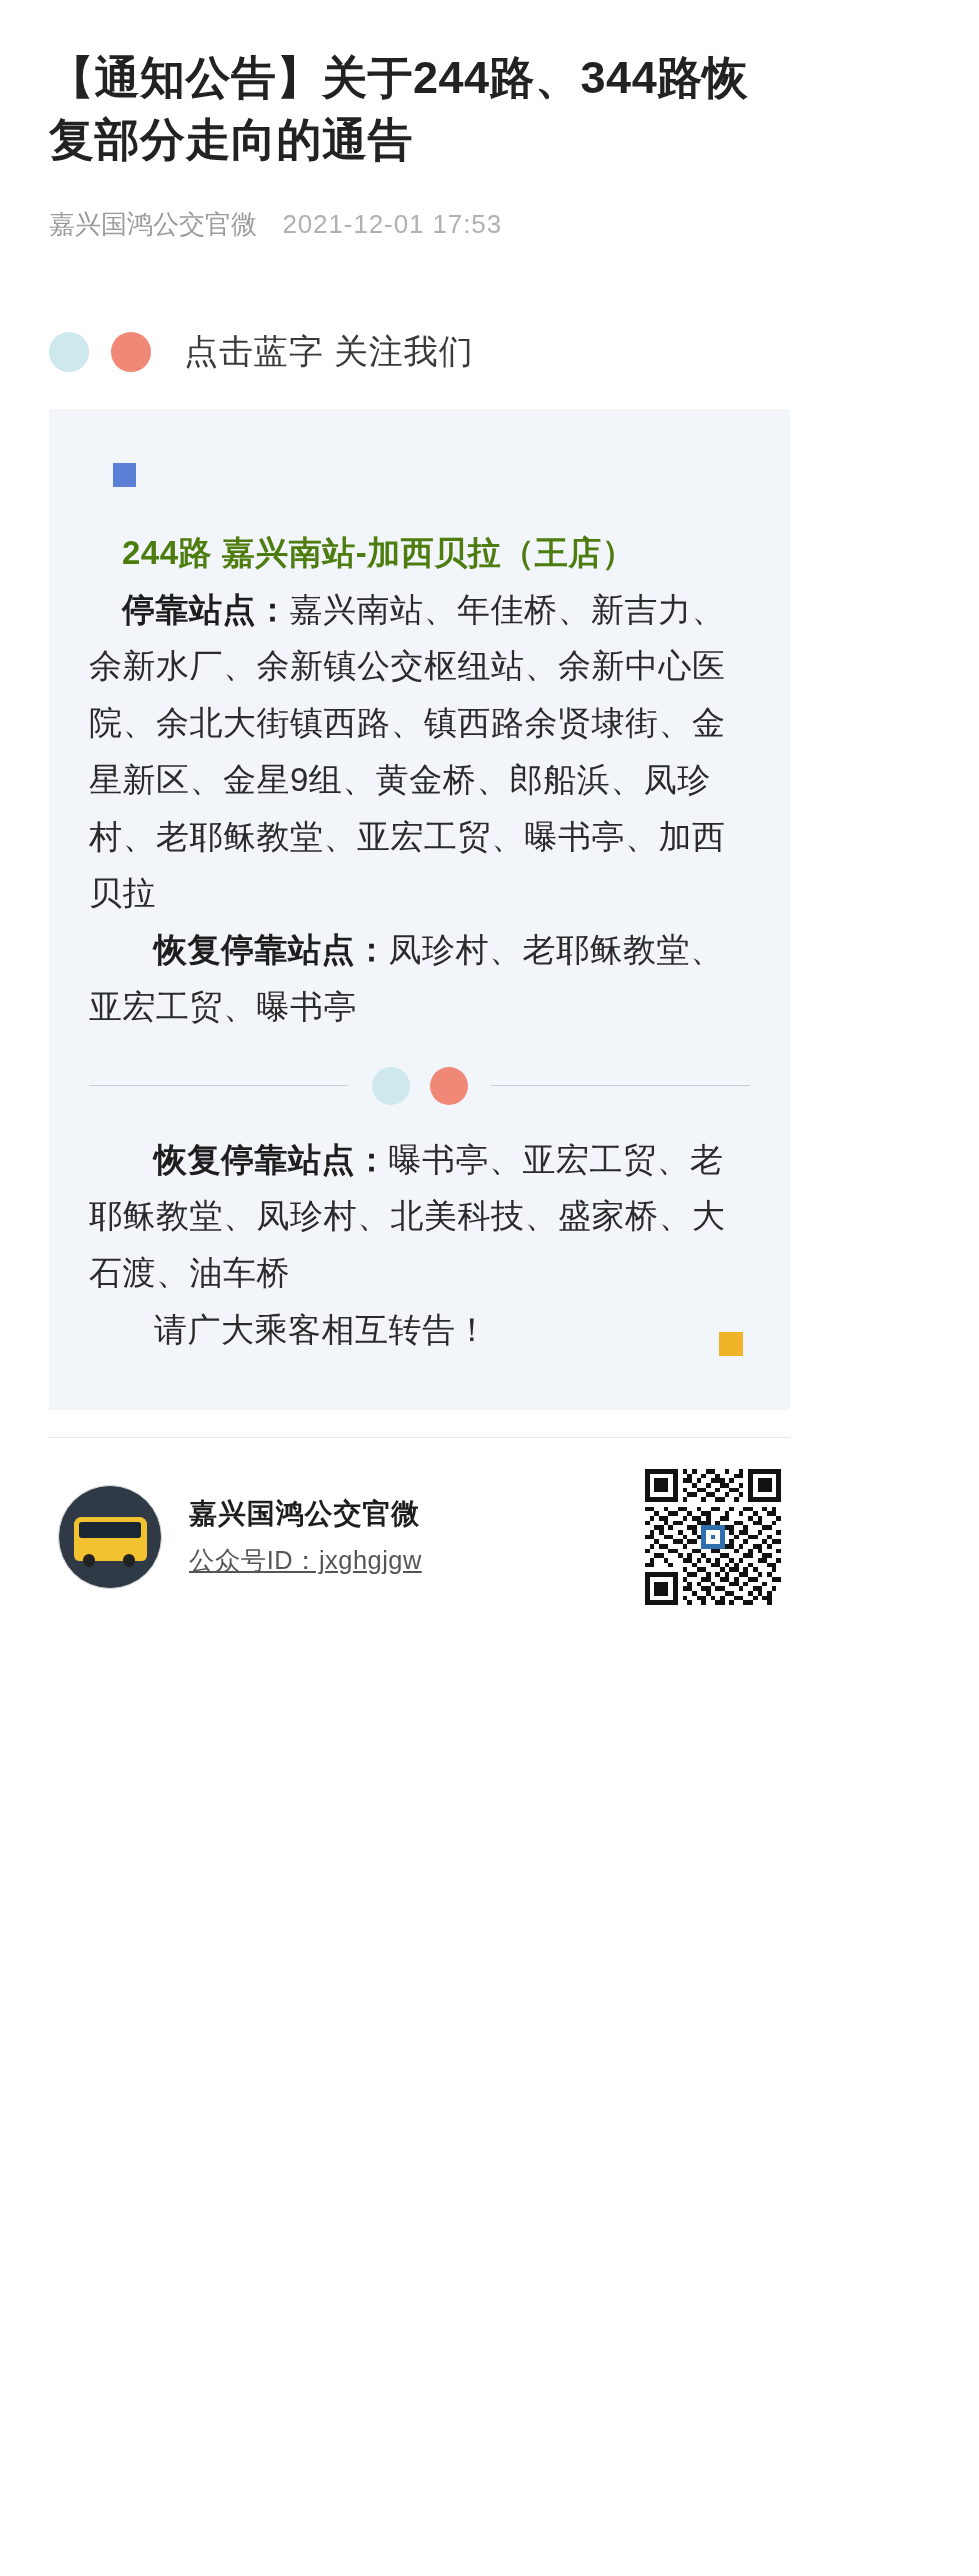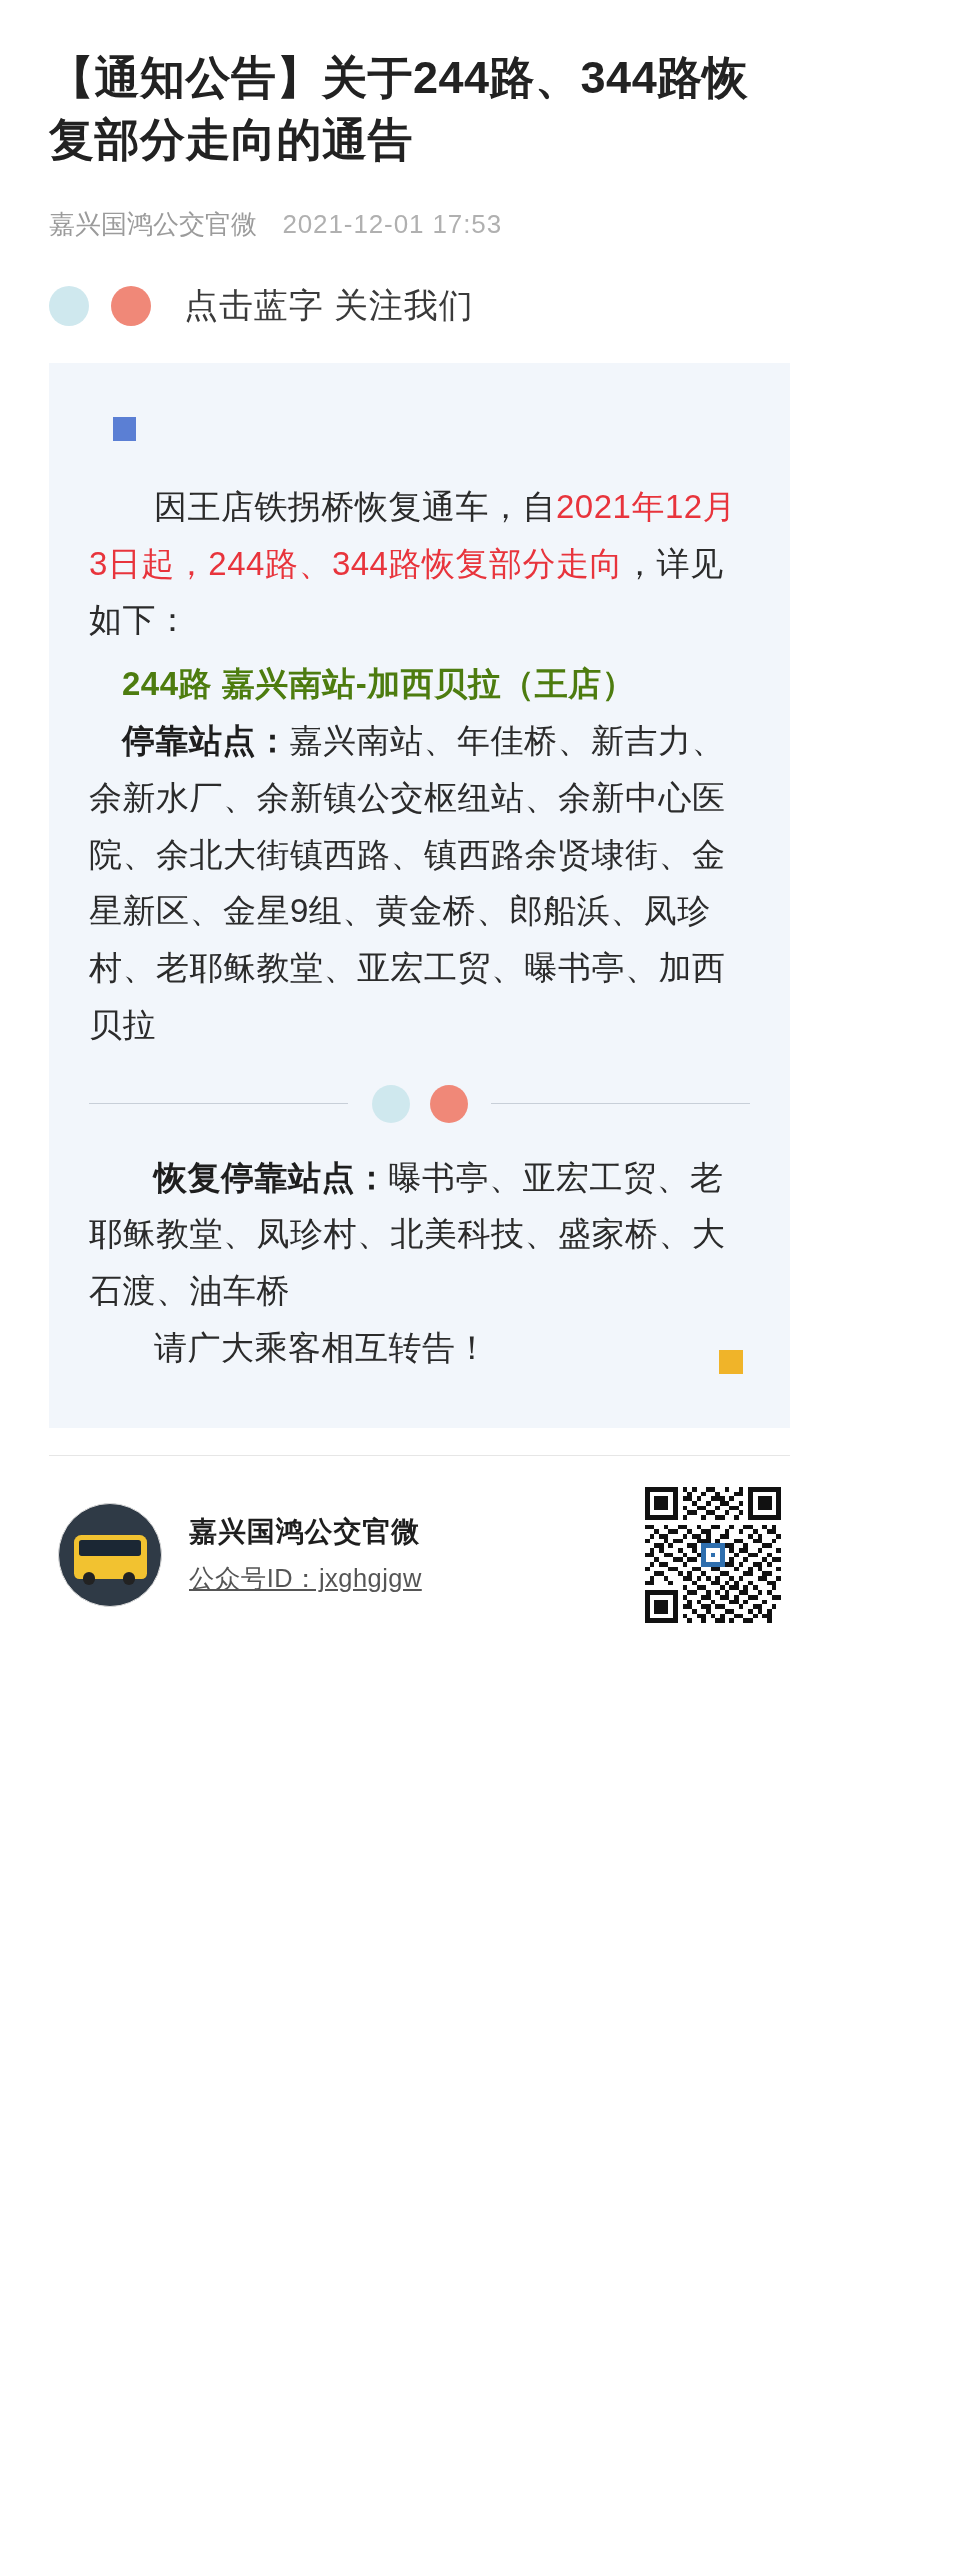--- a/index.html
+++ b/index.html
@@ -36,21 +36,21 @@
     display: flex;
     align-items: center;
     gap: 25.4px;
     font-size: 26px;
     color: #9b9b9b;
   }
   .meta-account { color: #9b9b9b; }
   .meta-date { color: #b0b0b0; letter-spacing: 0.9px; }
 
   .follow-row {
-    margin-top: 41px;
+    margin-top: 87px;
     display: flex;
     align-items: center;
     gap: 0;
   }
   .dot {
     width: 40px;
     height: 40px;
     border-radius: 50%;
     display: inline-block;
   }
@@ -209,30 +209,30 @@
 
   <div class="follow-row">
     <span class="dot dot-blue"></span>
     <span class="dot dot-red"></span>
     <span class="follow-text">点击蓝字 关注我们</span>
   </div>
 
   <div class="content-card">
     <div class="sq-blue"></div>
 
-    <p class="para indent">
-      <span>因王店铁拐桥恢复通车，自</span><span class="hl-red">2021年12月3日起，244路、344路恢复部分走向</span><span>，详见如下：</span>
-    </p>
 
     <p class="route-head">244路 嘉兴南站-加西贝拉（王店）</p>
 
     <p class="para stops">
       <span class="bold-label">停靠站点：</span><span>嘉兴南站、年佳桥、新吉力、余新水厂、余新镇公交枢纽站、余新中心医院、余北大街镇西路、镇西路余贤埭街、金星新区、金星9组、黄金桥、郎船浜、凤珍村、老耶稣教堂、亚宏工贸、曝书亭、加西贝拉</span>
     </p>
 
+    <p class="para indent">
+      <span class="bold-label">恢复停靠站点：</span><span>凤珍村、老耶稣教堂、亚宏工贸、曝书亭</span>
+    </p>
 
     <div class="divider">
       <span class="line"></span>
       <span class="gap-l"></span>
       <span class="dot dot-blue"></span>
       <span class="dot dot-red"></span>
       <span class="gap-r"></span>
       <span class="line"></span>
     </div>
 

